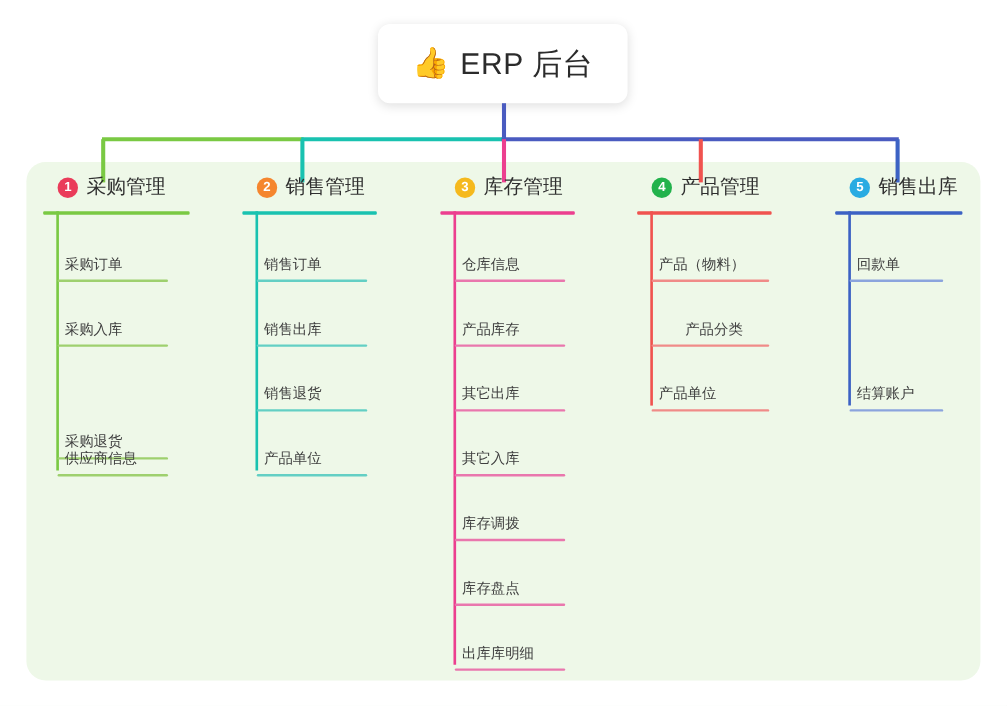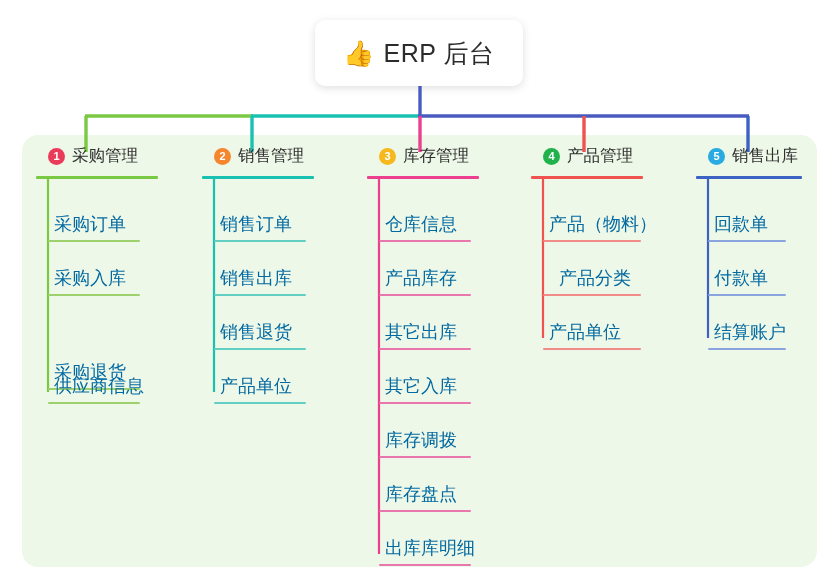--- a/index.html
+++ b/index.html
@@ -97,22 +97,22 @@
     height: 3px;
     border-radius: 1px;
     margin-top: 7px;
   }
 
   .leaf {
     position: absolute;
     white-space: nowrap;
   }
   .leaf-label {
-    font-size: 18px;
-    color: #0369a1;
+    font-size: 12px;
+    color: #404040;
     padding-left: 18px;
     padding-bottom: 4px;
     display: block;
   }
   .leaf-rule {
     height: 1.6px;
     border-radius: 1px;
   }
 </style>
 </head>
@@ -248,24 +248,20 @@
       <div class="col" style="left: 696px;">
         <div class="cat-head">
           <span class="badge" style="background: rgb(41, 171, 226);">5</span>
           <span class="cat-title">销售出库</span>
         </div>
         <div class="cat-rule" style="background: rgb(60, 98, 196); width: 106px;"></div>
         <div class="leaf" style="left: 0px; top: 69px;">
           <span class="leaf-label">回款单</span>
           <div class="leaf-rule" style="background: rgb(139, 164, 221); width: 78px; margin-left: 12px;"></div>
         </div>
-        <div class="leaf" style="left: 0px; top: 123px;">
-          <span class="leaf-label">付款单</span>
-          <div class="leaf-rule" style="background: rgb(139, 164, 221); width: 78px; margin-left: 12px;"></div>
-        </div>
         <div class="leaf" style="left: 0px; top: 177px;">
           <span class="leaf-label">结算账户</span>
           <div class="leaf-rule" style="background: rgb(139, 164, 221); width: 78px; margin-left: 12px;"></div>
         </div>
       </div>
     </div>
 
 </div>
 
 </body></html>

